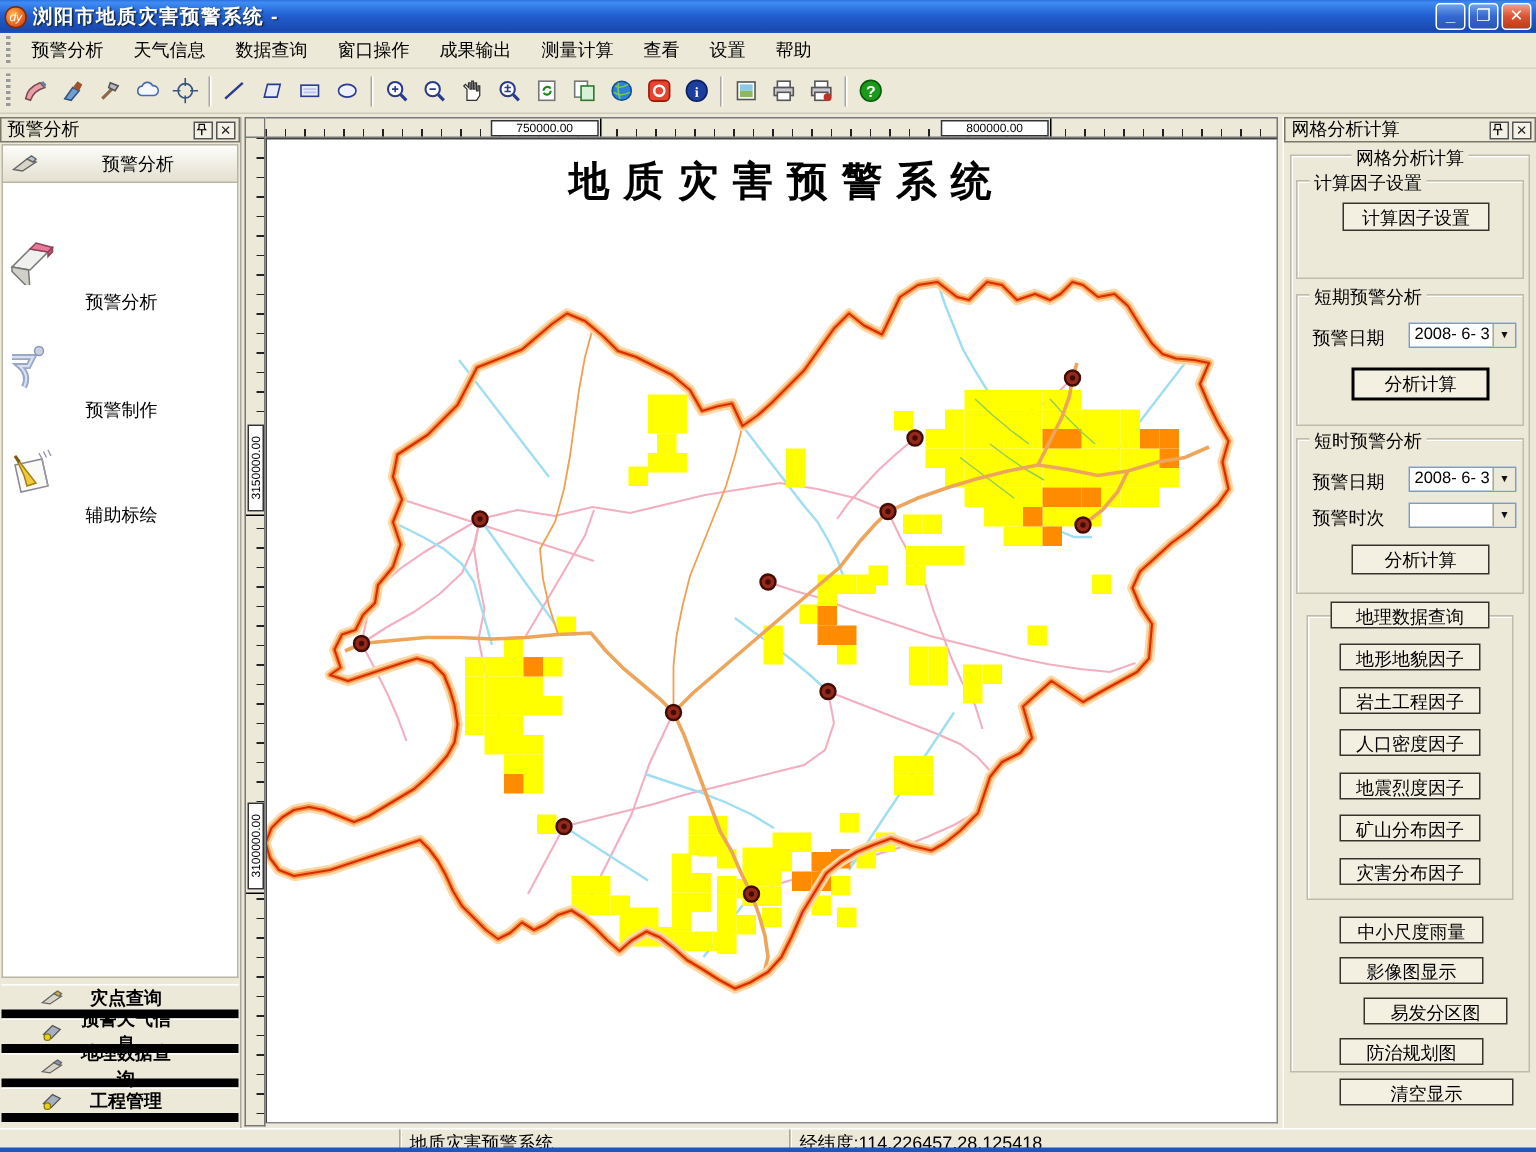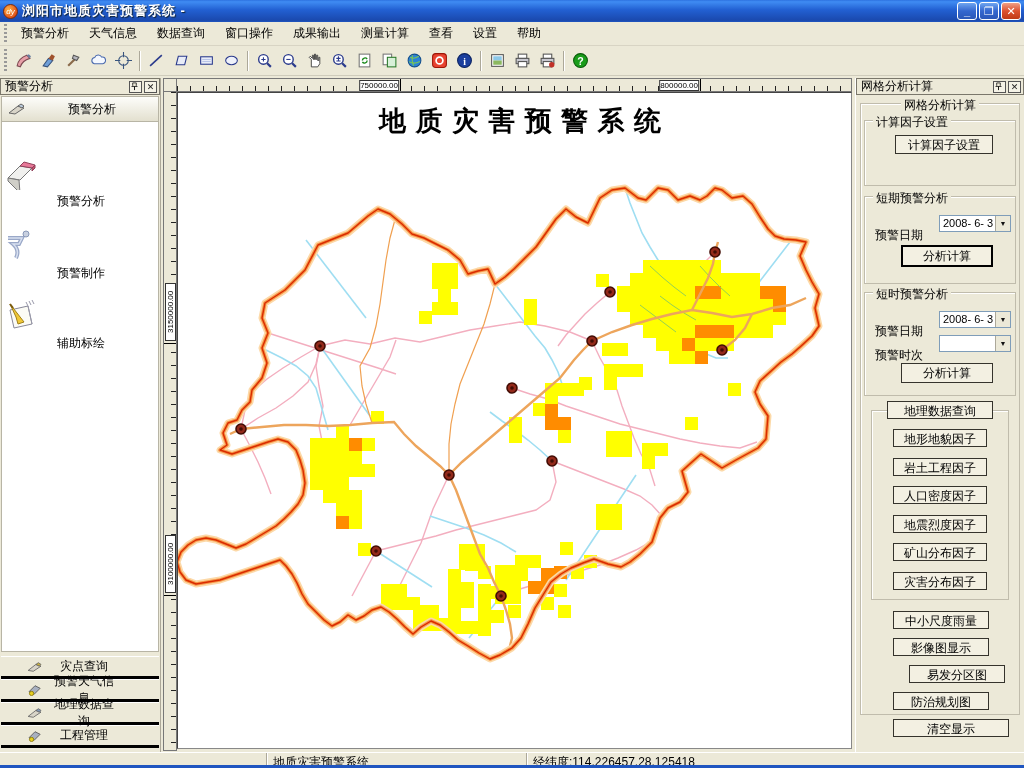--- a/index.html
+++ b/index.html
@@ -46,52 +46,52 @@
   #leftpanel { left:0; width:161px; border-right:1px solid #aca899; }
   .lp-header { position:absolute; left:1px; top:18px; width:158px; height:26px;
     background:linear-gradient(180deg,#fdfdfa,#e3e0cf); border:1px solid #b8b5a5;
     display:flex; align-items:center; }
   .lp-header .hdr-label { flex:1; text-align:center; }
   .lp-body { position:absolute; left:1px; top:44px; width:158px; height:530px; background:#fff;
     border:1px solid #b8b5a5; border-top:none; }
   .lp-item { position:absolute; left:0; width:158px; text-align:center; }
   .lp-item .lbl { margin-top:3px; }
   .lp-bottom { position:absolute; left:1px; bottom:4px; width:158px; }
-  .lp-bar { height:23px; background:#ece9d8; border-top:1px solid #fff; border-bottom:3px solid #000000;
-    display:flex; align-items:center; }
+  .lp-bar { height:23px; background:#ece9d8; border-top:1px solid #fff; border-bottom:6px solid #000000;
+    display:flex; align-items:center;font-weight:bold; }
   .lp-bar .bico { margin:0 6px 0 26px; }
   .lp-bar .blbl { flex:1; text-align:center; margin-right:40px; }
 
   #rightpanel { left:855px; width:169px; border-left:1px solid #fff; }
   .grp { position:absolute; border:1px solid #c0bcac; box-shadow:1px 1px 0 #fff inset; }
   .grp .legend { position:absolute; top:-7px; left:8px; background:#ece9d8; padding:0 3px; }
   .grp .legend.center { left:50%; transform:translateX(-50%); }
   .xbtn { position:absolute; background:#f3f0e2; border:1px solid #35332c; text-align:center;
     font-size:12px; color:#000; padding-top:1px; cursor:default; }
   .xbtn.def { border:2px solid #000; }
   .fldrow { position:absolute; left:10px; right:4px; height:16px; }
-  .fldrow .flabel { position:absolute; left:0; top:12px; }
+  .fldrow .flabel { position:absolute; left:0; top:2px; }
   .combo { position:absolute; left:64px; right:0; height:17px; background:#fff; border:1px solid #7f9db9; }
   .combo .cval { position:absolute; left:3px; top:1px; font-size:11px; }
   .combo .carrow { position:absolute; right:0; top:0; width:15px; height:15px; background:#ece9d8;
     border-left:1px solid #aca899; font-size:7px; line-height:15px; text-align:center; color:#111; }
 
   
   #mapregion { position:absolute; left:163px; top:78px; width:690px; height:674px; background:#ece9d8; }
   .corner { position:absolute; left:0; top:0; width:14px; height:14px; background:#ece9d8; border:1px solid #777; }
   .hruler { position:absolute; left:14px; top:0; width:675px; height:14px; background:#ece9d8;
     border:1px solid #777; border-left:none; }
   .hruler .ticks { position:absolute; left:0; right:0; bottom:0; height:5px;
     background:repeating-linear-gradient(90deg,#222 0 1px,transparent 1px 13px); }
   .vruler { position:absolute; left:0; top:14px; width:14px; height:659px; background:#ece9d8;
     border:1px solid #777; border-top:none; }
   .vruler .ticks { position:absolute; top:0; bottom:0; right:0; width:5px;
     background:repeating-linear-gradient(180deg,#222 0 1px,transparent 1px 13px); }
   .hlab { position:absolute; top:1px; height:11px; background:#fff; border:1px solid #333;
-    font-size:8px; line-height:10px; padding:0 0; transform:translateX(-100%); }
+    font-size:8px; line-height:10px; padding:0 16px; transform:translateX(-100%); }
   .hmark { position:absolute; top:0; bottom:0; width:1px; background:#000; }
   .vlab { position:absolute; left:1px; width:11px; background:#fff; border:1px solid #333;
     font-size:8px; writing-mode:vertical-rl; transform:rotate(180deg); text-align:center;
     letter-spacing:0; line-height:9px; padding:1px 0; }
   .vmark { position:absolute; left:0; right:0; height:1px; background:#000; }
   #canvas { position:absolute; left:14px; top:14px; width:675px; height:657px; background:#fff;
     border:1px solid #888; border-left:1px solid #444; border-top:1px solid #444; }
   #mapsvg { position:absolute; left:0; top:0; }
 
   

